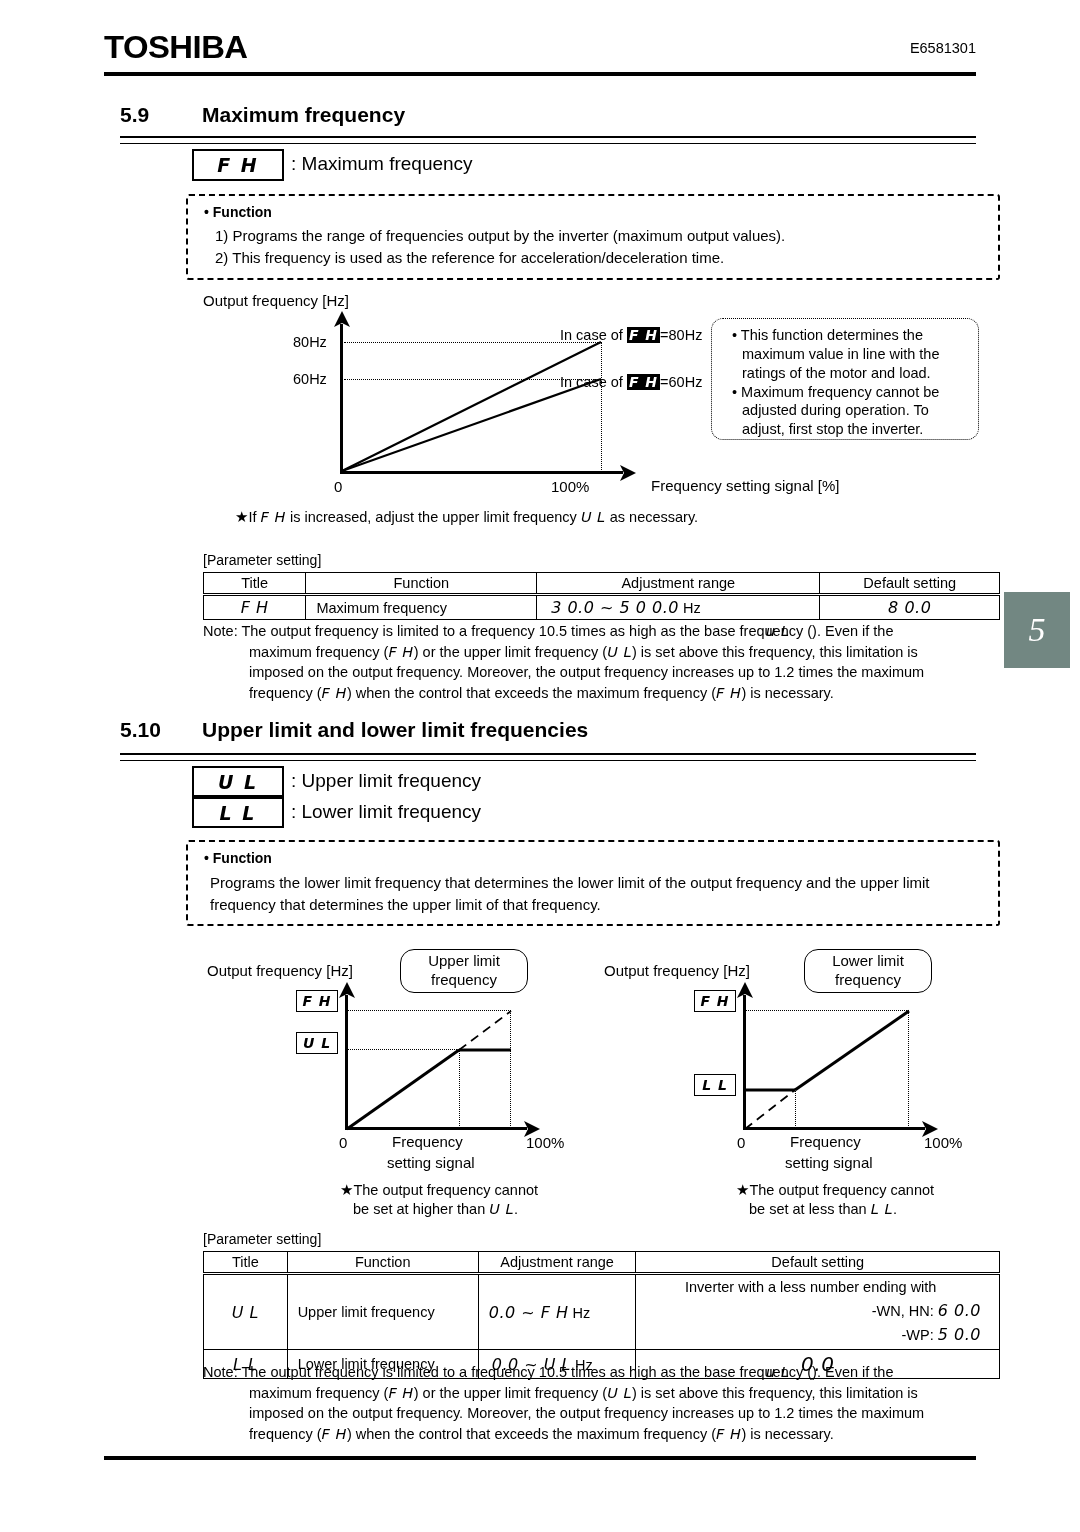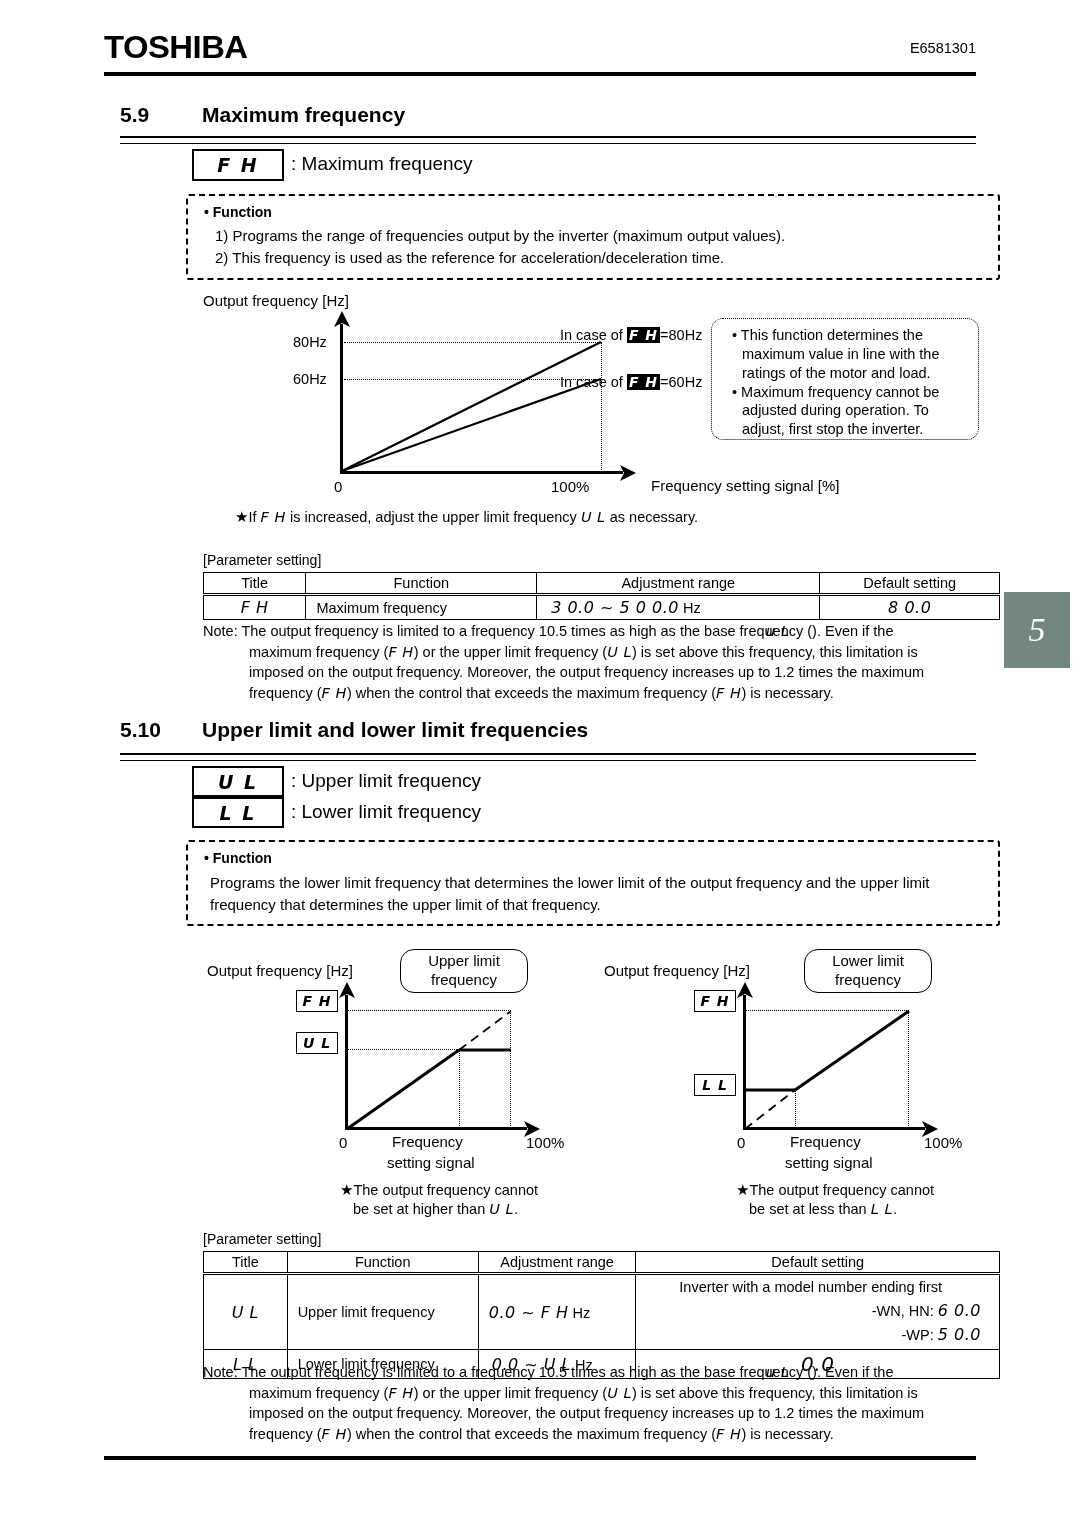--- a/index.html
+++ b/index.html
@@ -418,21 +418,21 @@
     <tbody>
       <tr style="height:76px;">
         <td>
           <span class="pcode-lite" style="font-size:16px;">U L</span>
         </td>
         <td style="text-align:left; padding-left:10px;">Upper limit frequency</td>
         <td style="text-align:left; padding-left:10px;">
           <span class="pcode-lite" style="font-size:16px;">0.0 ~ F H</span><span> Hz</span>
         </td>
         <td style="text-align:right; padding-right:18px; line-height:1.5;">
-          <div style="text-align:center;">Inverter with a model number ending first</div>
+          <div style="text-align:center;">Inverter with a less number ending with</div>
           <div>
             <span>-WN, HN: </span><span class="pcode-lite" style="font-size:16px;">6 0.0</span>
           </div>
           <div>
             <span>-WP: </span><span class="pcode-lite" style="font-size:16px;">5 0.0</span>
           </div>
         </td>
       </tr>
       <tr>
         <td>

